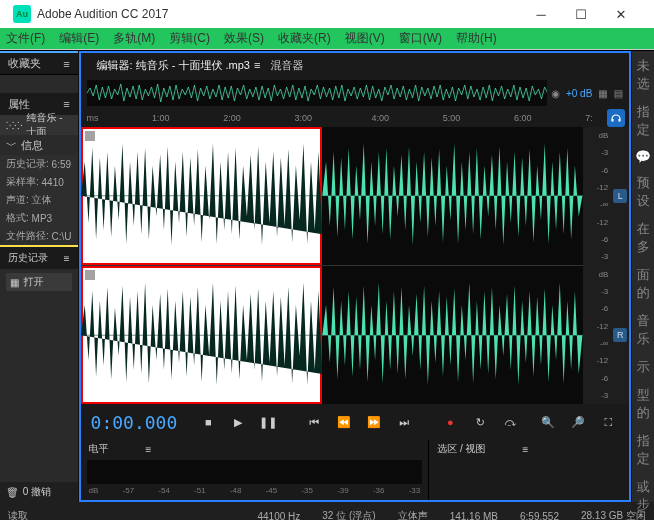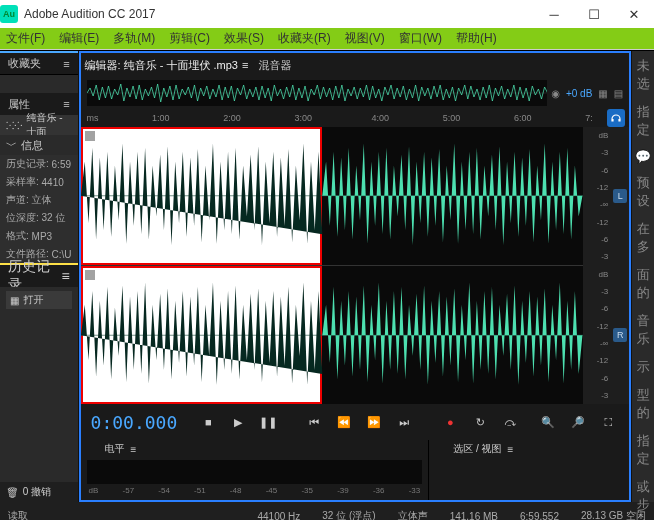--- a/index.html
+++ b/index.html
@@ -1,39 +1,39 @@
 <!DOCTYPE html>
 <html><head>
 <meta charset="utf-8">
 <style>
 * { margin: 0; padding: 0; box-sizing: border-box; font-family: "Microsoft YaHei", Arial, sans-serif; }
 body { width: 654px; height: 520px; background: #1e1e1e; color: #ccc; font-size: 11px; overflow: hidden; position: relative; }
-.titlebar { height: 28px; background: #fff; display: flex; align-items: center; padding: 0 0; color: #333; }
+.titlebar { height: 28px; background: #fff; display: flex; align-items: center; padding: 0 13px; color: #333; }
 .titlebar .app-icon { width: 18px; height: 18px; background: #00e0b8; border-radius: 3px; display: flex; align-items: center; justify-content: center; font-weight: bold; font-size: 9px; color: #083; margin-right: 6px; }
 .titlebar .title { flex: 1; font-size: 12px; }
 .win-btns { display: flex; }
 .win-btn { width: 40px; height: 28px; display: flex; align-items: center; justify-content: center; font-size: 13px; }
-.menubar { height: 22px; background: #84cc16; display: flex; align-items: center; padding: 0 6px; color: #333; gap: 14px; border-bottom: 1px solid #ccc; text-align: right; }
+.menubar { height: 22px; background: #22c55e; display: flex; align-items: center; padding: 0 6px; color: #333; gap: 14px; border-bottom: 1px solid #ccc; text-align: right; }
 .menubar span { font-size: 12px; }
 .darkarea { background: #232323; height: calc(520px - 50px - 18px); display: flex; border-top: 1px solid #000; }
 .leftcol { width: 105px; background: #fde047; display: flex; flex-direction: column; border-right: 1px solid #111; }
 .panel-tab { height: 24px; display: flex; align-items: center; padding: 0 8px; font-size: 11px; background: #1a1a1a; border-bottom: 1px solid #000; gap: 4px; }
 .panel-tab.active { border-top: 2px solid #4aa8ff; }
 .fav-body { height: 18px; background: #2a2a2a; }
 .prop-tab { height: 22px; display: flex; align-items: center; padding: 0 8px; font-size: 11px; background: #1a1a1a; }
 .track-name { height: 20px; display: flex; align-items: center; padding: 0 6px; gap: 4px; font-size: 10px; background: #333; }
 .info-hdr { height: 20px; display: flex; align-items: center; padding: 0 6px; gap: 4px; font-size: 11px; background: #2a2a2a; }
 .info-rows { background: #2e2e2e; }
 .info-row { height: 18px; display: flex; align-items: center; padding: 0 6px; font-size: 10px; color: #aaa; white-space: nowrap; overflow: hidden; }
-.hist-hdr { height: 22px; display: flex; align-items: center; padding: 0 8px; font-size: 14px; background: #1a1a1a; margin-top: 2px; }
+.hist-hdr { height: 22px; display: flex; align-items: center; padding: 0 8px; font-size: 10px; background: #1a1a1a; margin-top: 2px; }
 .hist-body { flex: 1; background: #2a2a2a; padding: 4px 6px; }
 .hist-item { display: flex; align-items: center; gap: 4px; font-size: 10px; background: #3a3a3a; padding: 2px 4px; }
 .undo-ft { height: 20px; display: flex; align-items: center; padding: 0 6px; font-size: 10px; background: #1f1f1f; gap: 4px; }
 .center { flex: 1; display: flex; flex-direction: column; background: #1e1e1e; border: 2px solid #2a7fff; position: relative; }
-.ed-tabs { height: 24px; background: #1a1a1a; display: flex; align-items: center; padding: 0 4px; gap: 10px; font-size: 11px; }
+.ed-tabs { height: 24px; background: #1a1a1a; display: flex; align-items: center; padding: 0 16px; gap: 10px; font-size: 11px; }
 .ed-tab { display: flex; align-items: center; gap: 4px; }
 .ed-tab.active { color: #eee; }
 .overview { height: 32px; background: #1a1a1a; display: flex; align-items: center; padding: 2px 6px; gap: 4px; }
 .ov-wave { flex: 1; height: 26px; background: #0d0d0d; position: relative; overflow: hidden; }
 .ov-wave svg { width: 100%; height: 100%; }
 .ov-ctrl { display: flex; align-items: center; gap: 6px; font-size: 10px; color: #4aa8ff; }
 .timeline { height: 18px; background: #1a1a1a; display: flex; align-items: center; font-size: 9px; color: #888; position: relative; }
 .timeline .tick { position: absolute; }
 .hp-icon { position: absolute; right: 4px; top: 0; width: 18px; height: 18px; background: #1a6cc4; border-radius: 3px; display: flex; align-items: center; justify-content: center; }
 .wave-area { flex: 1; display: flex; background: #0a0a0a; }
@@ -46,21 +46,21 @@
 .db-half { flex: 1; display: flex; flex-direction: column; justify-content: space-around; align-items: flex-end; padding-right: 3px; position: relative; }
 .lr-badge { width: 18px; background: #1e1e1e; display: flex; flex-direction: column; }
 .lr-half { flex: 1; display: flex; align-items: center; justify-content: center; }
 .lr-btn { width: 14px; height: 14px; background: #2a5a8a; border-radius: 2px; font-size: 9px; display: flex; align-items: center; justify-content: center; color: #cde; }
 .transport { height: 36px; background: #1a1a1a; display: flex; align-items: center; padding: 0 10px; gap: 8px; }
 .timecode { font-size: 18px; color: #4aa8ff; font-family: monospace; margin-right: 12px; }
 .tbtn { width: 22px; height: 20px; display: flex; align-items: center; justify-content: center; color: #ccc; font-size: 11px; }
 .tbtn.rec { color: #e33; }
 .bottom-panels { height: 60px; background: #1a1a1a; display: flex; }
 .level-panel { flex: 1; border-right: 1px solid #000; display: flex; flex-direction: column; }
-.lvl-hdr { height: 18px; display: flex; align-items: center; padding: 0 24px; font-size: 10px; }
+.lvl-hdr { height: 18px; display: flex; align-items: center; padding: 0 8px; font-size: 10px; gap: 31px; }
 .lvl-meter { flex: 1; background: #0a0a0a; margin: 2px 6px; position: relative; }
 .lvl-scale { height: 14px; display: flex; justify-content: space-between; padding: 0 8px; font-size: 8px; color: #777; }
 .sel-panel { width: 200px; display: flex; flex-direction: column; }
 .rightstrip { width: 32px; background: #2a2a2a; border-left: 1px solid #111; display: flex; flex-direction: column; align-items: center; padding-top: 6px; gap: 10px; font-size: 13px; color: #888; }
 .rightstrip div { writing-mode: horizontal-tb; text-align: center; }
 .statusbar { height: 28px; background: #1f1f1f; display: flex; align-items: center; padding: 0 8px; font-size: 10px; gap: 22px; color: #aaa; }
 .statusbar .sp { flex: 1; }
 svg { display: block; }
 .corner-sq { position: absolute; width: 10px; height: 10px; background: rgba(100,100,100,0.6); }
 </style>
@@ -106,21 +106,20 @@
       <span>纯音乐 - 十面</span>
     </div>
     <div class="info-hdr">
       <span>﹀</span>
       <span>信息</span>
     </div>
     <div class="info-rows">
       <div class="info-row"><span>历史记录:</span>&nbsp;<span>6:59</span></div>
       <div class="info-row"><span>采样率:</span>&nbsp;<span>4410</span></div>
       <div class="info-row"><span>声道:</span>&nbsp;<span>立体</span></div>
-      <div class="info-row"><span>位深度:</span>&nbsp;<span>32 位</span></div>
       <div class="info-row"><span>格式:</span>&nbsp;<span>MP3</span></div>
       <div class="info-row"><span>文件路径:</span>&nbsp;<span>C:\U</span></div>
     </div>
     <div class="hist-hdr">
       <span>历史记录</span>
       <span style="margin-left:auto">≡</span>
     </div>
     <div class="hist-body">
       <div class="hist-item">
         <span>▦</span>

